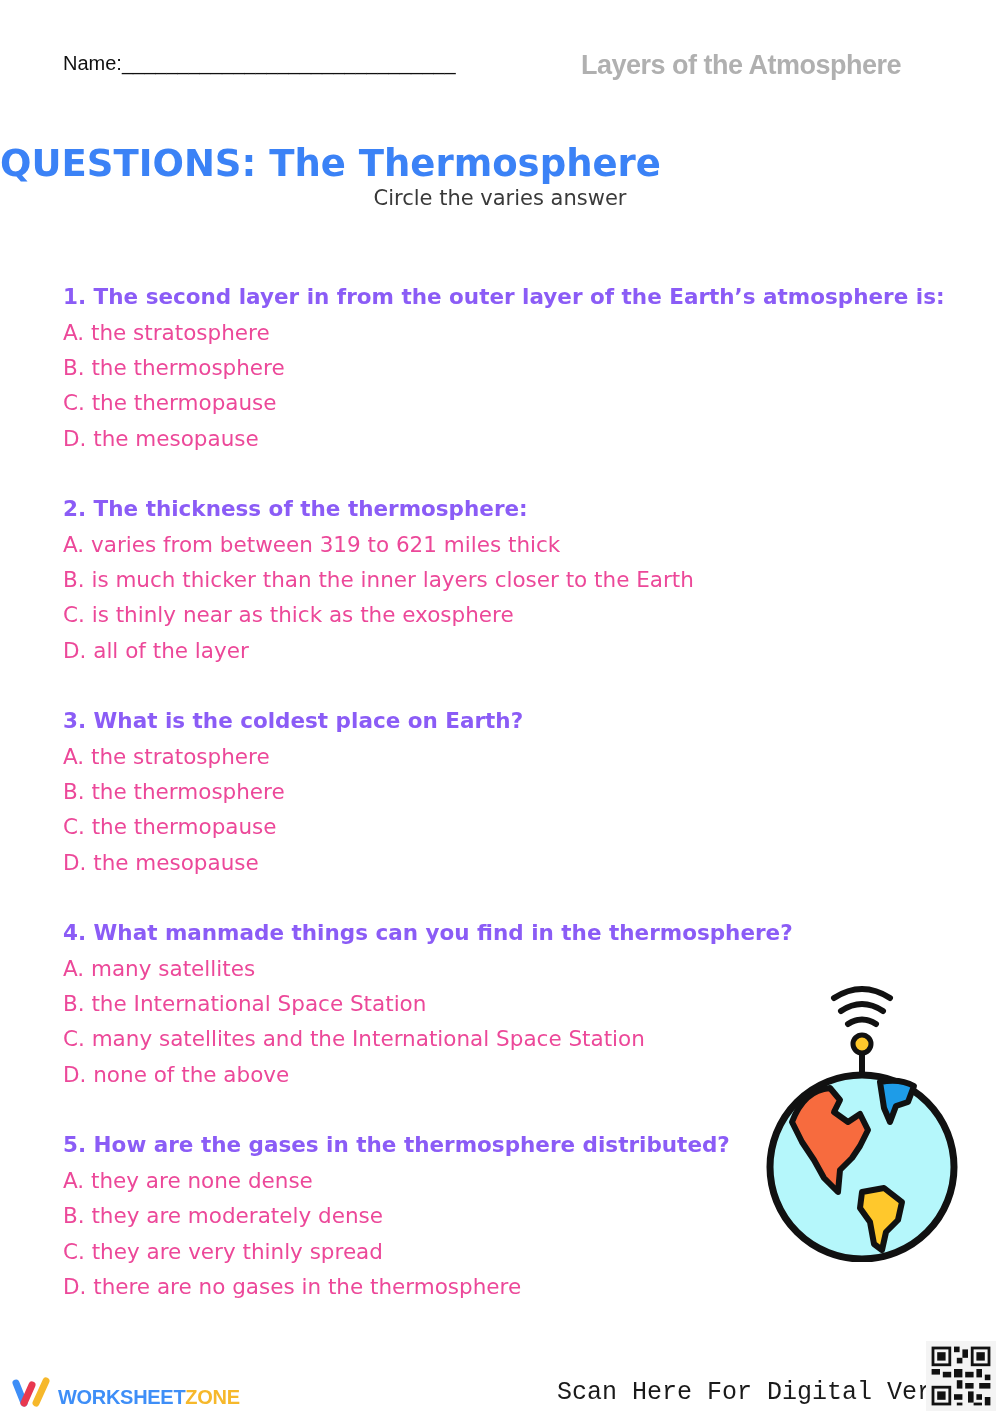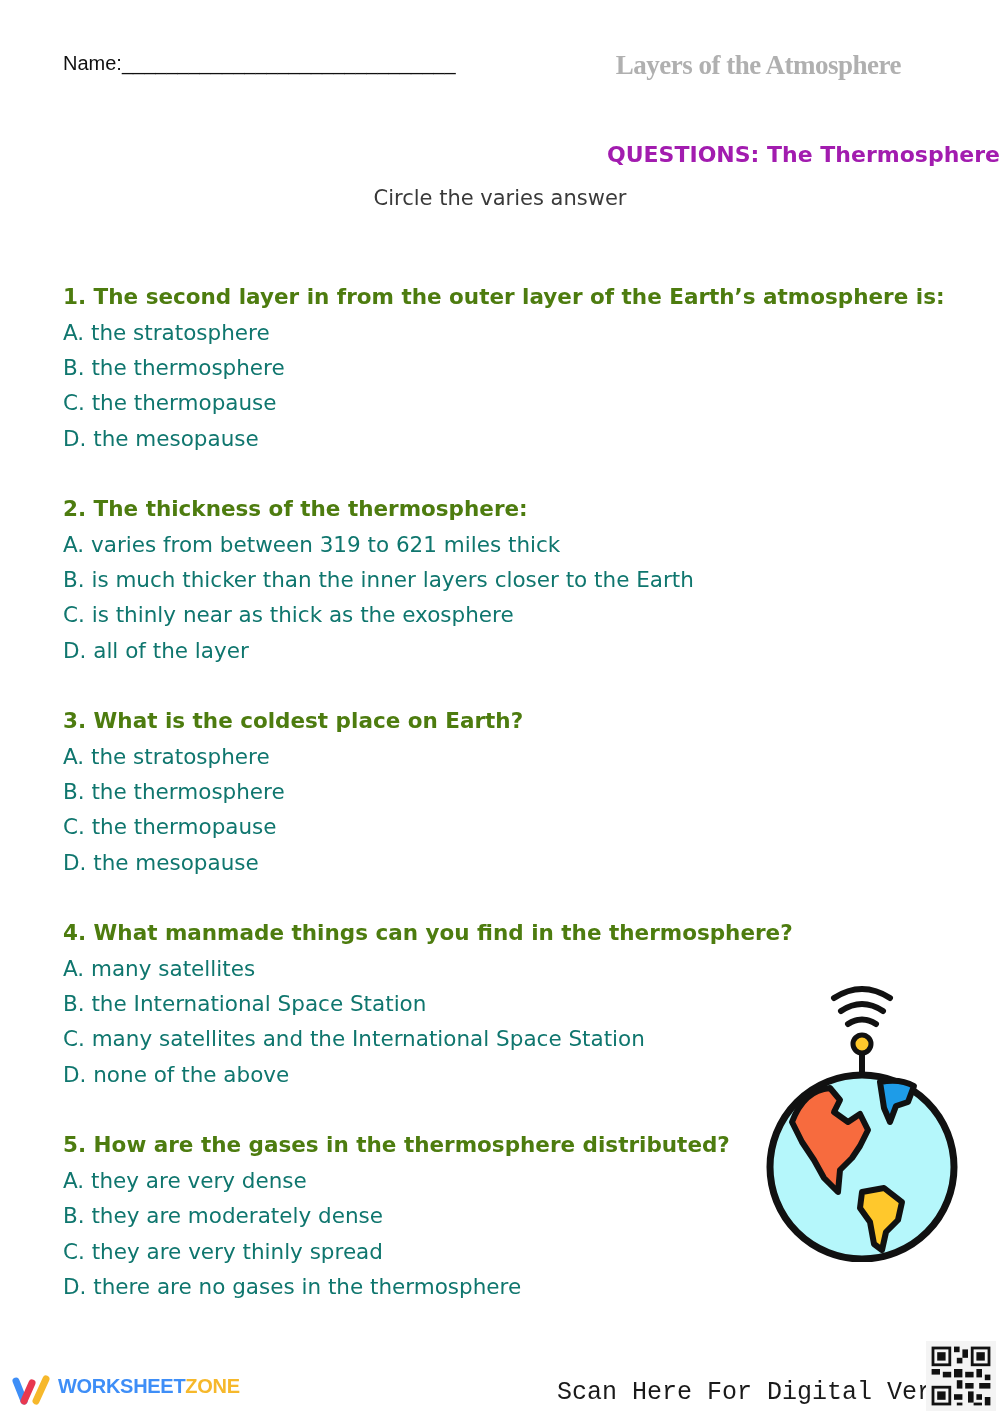--- a/index.html
+++ b/index.html
@@ -2,31 +2,31 @@
 <html><head>
 <meta charset="utf-8">
 <style>
   html, body { margin: 0; padding: 0; background: #ffffff; }
   body { width: 1000px; height: 1414px; position: relative; overflow: hidden;
          font-family: "DejaVu Sans", sans-serif; color: #2a2a2a; }
   .header { position: absolute; left: 63px; top: 50px; width: 850px; height: 40px; }
   .name-label { position: absolute; left: 0; top: 2px; font-size: 20px; color: #111;
                 font-family: "Liberation Sans", sans-serif; }
   .subject { position: absolute; right: 12px; top: 0px; font-size: 27px; color: #b0b0b0;
-             font-weight: bold; font-family: Liberation Serif, serif; letter-spacing: -0.5px; }
-  .title { position: absolute; left: 0; width: 1000px; top: 142px; text-align: right;
-           font-size: 22px; font-weight: bold; color: #a21caf; }
+             font-weight: bold; font-family: Liberation Sans, sans-serif; letter-spacing: -0.5px; }
+  .title { position: absolute; left: 0; width: 1000px; top: 142px; text-align: left;
+           font-size: 37px; font-weight: bold; color: #3b82f6; }
   .subtitle { position: absolute; left: 0; width: 1000px; top: 186px; text-align: center;
               font-size: 21px; color: #3a3a3a; }
   .questions { position: absolute; left: 63px; top: 282px; width: 880px; }
   .question { margin-bottom: 35px; }
-  .q-text { font-size: 21.5px; font-weight: bold; color: #4d7c0f; height: 35.5px; line-height: 30px; white-space: nowrap; }
-  .option { font-size: 21.5px; color: #0f766e; height: 35.4px; line-height: 30px; white-space: nowrap; }
+  .q-text { font-size: 21.5px; font-weight: bold; color: #8b5cf6; height: 35.5px; line-height: 30px; white-space: nowrap; }
+  .option { font-size: 21.5px; color: #ec4899; height: 35.4px; line-height: 30px; white-space: nowrap; }
   .globe { position: absolute; left: 762px; top: 982px; width: 200px; height: 280px; }
-  .footer-logo { position: absolute; left: 10px; top: 1375px; height: 34px; display: flex; align-items: flex-start; }
+  .footer-logo { position: absolute; left: 10px; top: 1375px; height: 34px; display: flex; align-items: flex-end; }
   .logo-text { font-size: 20px; font-weight: bold; margin-left: 6px; letter-spacing: -0.3px;
                font-family: "Liberation Sans", sans-serif; }
   .logo-a { color: #3e8ef7; }
   .logo-b { color: #f6b82b; }
   .scan { position: absolute; left: 557px; top: 1378px; font-size: 25px; color: #1a1a1a;
           font-family: Liberation Mono, monospace; }
   .qr { position: absolute; left: 926px; top: 1341px; width: 70px; height: 70px; background: #f4f4f4; }
 </style>
 </head>
 <body>
@@ -63,21 +63,21 @@
   </div>
   <div class="question">
     <div class="q-text">4. What manmade things can you find in the thermosphere?</div>
     <div class="option">A. many satellites</div>
     <div class="option">B. the International Space Station</div>
     <div class="option">C. many satellites and the International Space Station</div>
     <div class="option">D. none of the above</div>
   </div>
   <div class="question">
     <div class="q-text">5. How are the gases in the thermosphere distributed?</div>
-    <div class="option">A. they are very dense</div>
+    <div class="option">A. they are none dense</div>
     <div class="option">B. they are moderately dense</div>
     <div class="option">C. they are very thinly spread</div>
     <div class="option">D. there are no gases in the thermosphere</div>
   </div>
 </div>
 
 <svg class="globe" viewBox="0 0 200 280">
   <g fill="none" stroke="#111" stroke-width="6" stroke-linecap="round">
     <path d="M72 16 Q100 -2 128 16"></path>
     <path d="M79 29 Q100 15 121 29"></path>

